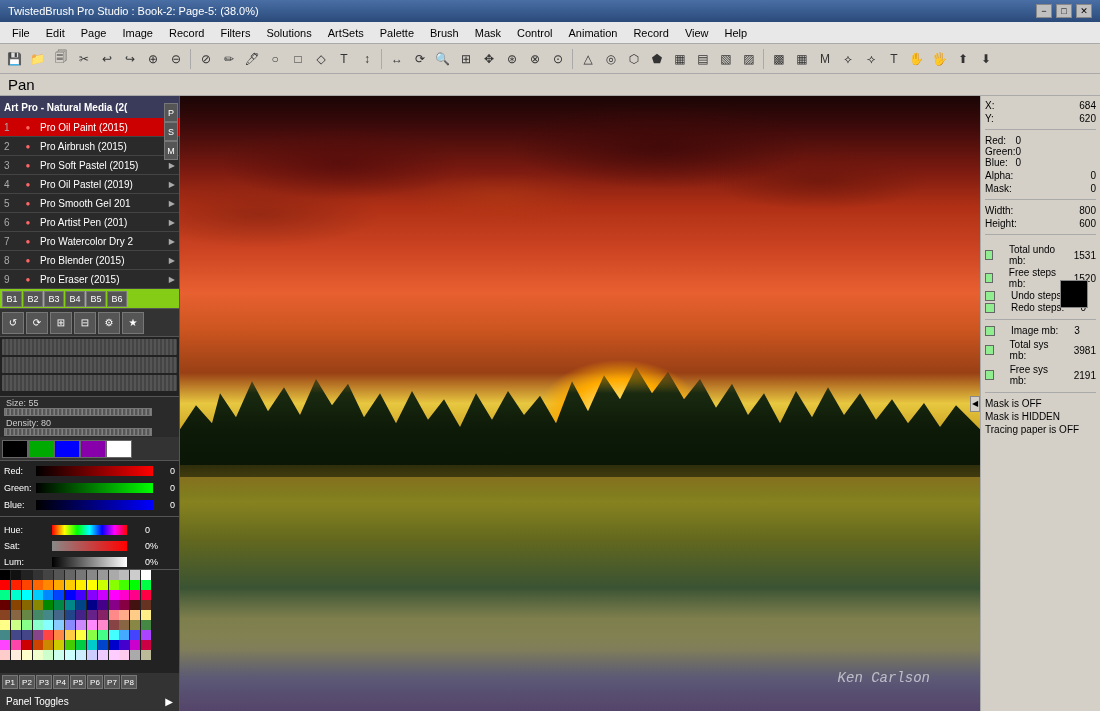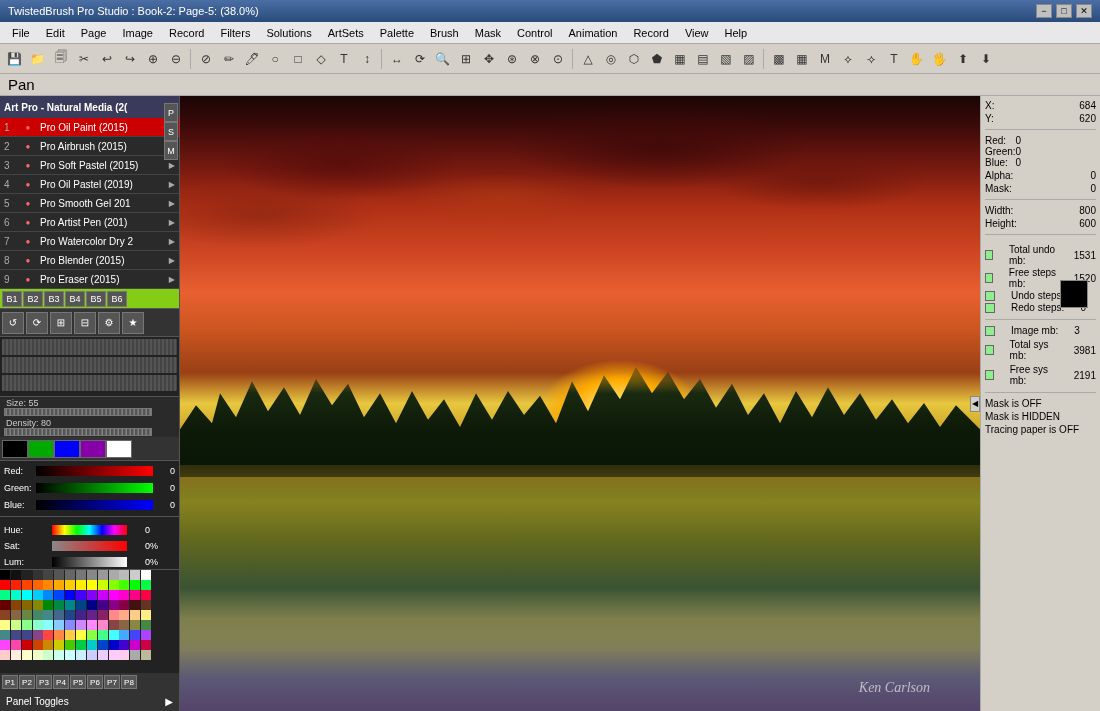--- a/index.html
+++ b/index.html
@@ -681,21 +681,21 @@
     </div>
   </div>
 
   <div id="canvas-container">
     <div id="canvas-area">
       <div id="painting">
         <div class="cloud-overlay"></div>
         <div class="treeline"></div>
         <div class="water-area"></div>
 
-        <div style="position:absolute; bottom: 15px; right: 50px; color: rgba(255,255,255,0.6); font-style: italic; font-size: 14px; font-family: Liberation Serif, serif; margin-top: 40px;">Ken Carlson</div>
+        <div style="position:absolute; bottom: 25px; right: 50px; color: rgba(255,255,255,0.6); font-style: italic; font-size: 14px; font-family: Liberation Mono, monospace; margin-top: 40px;">Ken Carlson</div>
       </div>
     </div>
 
     <div id="canvas-side-arrow">◀</div>
   </div>
 
   <div id="right-panel">
     <div class="info-row">
       <span class="info-label">X:</span>
       <span class="info-value">684</span>

